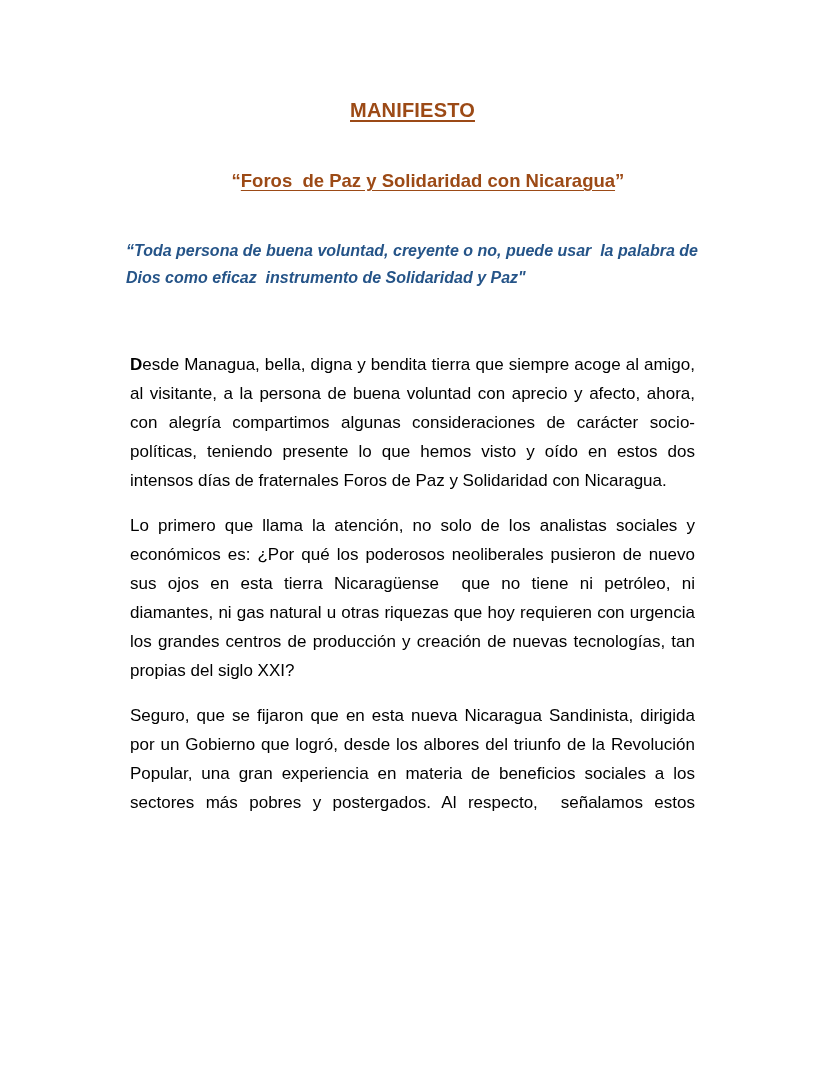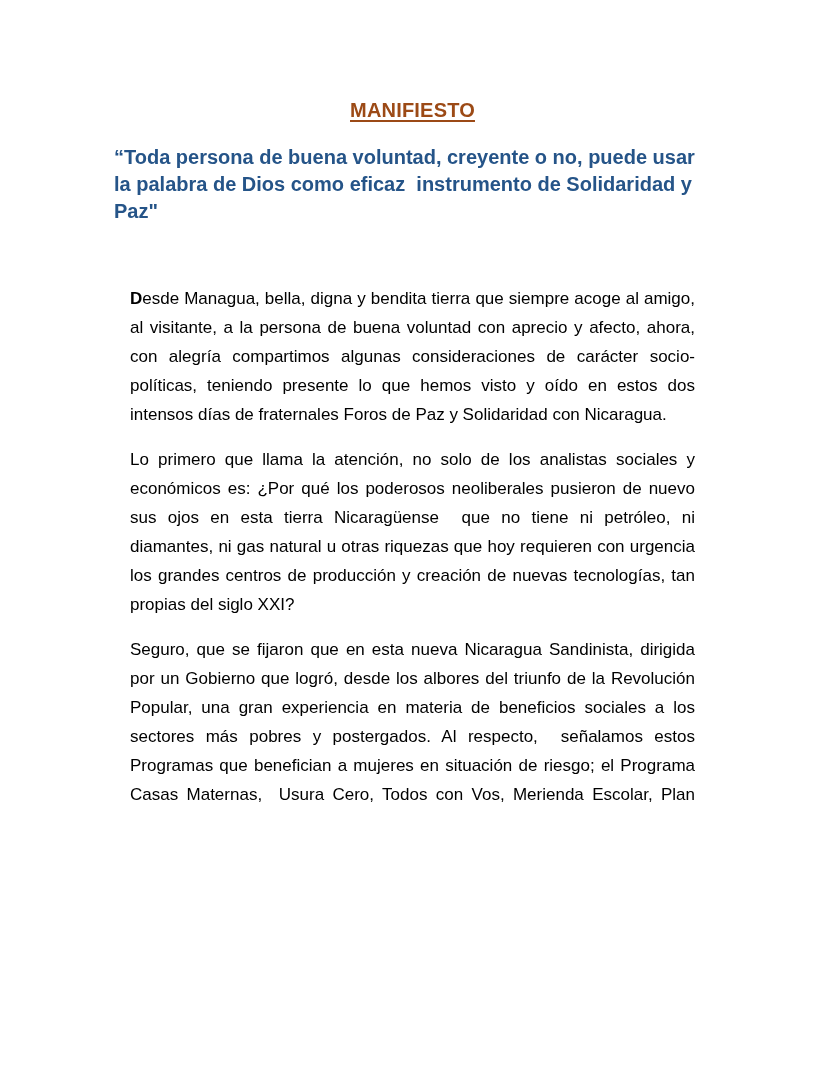--- a/index.html
+++ b/index.html
@@ -56,24 +56,25 @@
     line-height: 1.25;
     color: #9c4a16;
     white-space: pre;
   }
   .doc-subtitle .u {
     text-decoration: underline;
     text-underline-offset: 3px;
   }
 
   .doc-epigraph {
-    margin: 0;
+    margin: 12px;
     padding: 0;
     text-align: left;
-    font-size: 20px;
+    font-size: 16px;
+    font-style: italic;
     font-weight: bold;
     line-height: 27px;
     color: #255488;
     white-space: pre-wrap;
   }
 
   
   .body-para {
     margin: 16px;
     padding: 0;
@@ -103,20 +104,23 @@
 <body>
 
 <div class="page">
 
   <div class="content">
 
     <h1 class="doc-title" style="margin-top:98px;">
       <span class="u">MANIFIESTO</span>
     </h1>
 
+    <h2 class="doc-subtitle" style="margin-top:24px;">
+      <span>“</span><span class="u">Foros  de Paz y Solidaridad con Nicaragua</span><span>”</span>
+    </h2>
 
     <p class="doc-epigraph" style="margin-top:22px;">“Toda persona de buena voluntad, creyente o no, puede usar  la palabra de Dios como eficaz  instrumento de Solidaridad y Paz"</p>
 
     <p class="body-para" style="margin-top:59px;"><span class="dropcap">D</span><span>esde Managua, bella, digna y bendita tierra que siempre acoge al amigo, al visitante, a la persona de buena voluntad con aprecio y afecto, ahora, con alegría compartimos algunas consideraciones de carácter socio-políticas, teniendo presente lo que hemos visto y oído en estos dos intensos días de fraternales Foros de Paz y Solidaridad con Nicaragua.</span></p>
 
     <p class="body-para" style="margin-top:12px;"><span>Lo primero que llama la atención, no solo de los analistas sociales y económicos es: ¿Por qué los poderosos neoliberales pusieron de nuevo sus ojos en esta tierra Nicaragüense  que no tiene ni petróleo, ni diamantes, ni gas natural u otras riquezas que hoy requieren con urgencia los grandes centros de producción y creación de nuevas tecnologías, tan propias del siglo XXI?</span></p>
 
     <p class="body-para" style="margin-top:12px;"><span>Seguro, que se fijaron que en esta nueva Nicaragua Sandinista, dirigida por un Gobierno que logró, desde los albores del triunfo de la Revolución Popular, una gran experiencia en materia de beneficios sociales a los sectores más pobres y postergados. Al respecto,  señalamos estos Programas que benefician a mujeres en situación de riesgo; el Programa Casas Maternas,  Usura Cero, Todos con Vos, Merienda Escolar, Plan Techo, Amor para los más Chiquititos,</span></p>
 
   </div>

